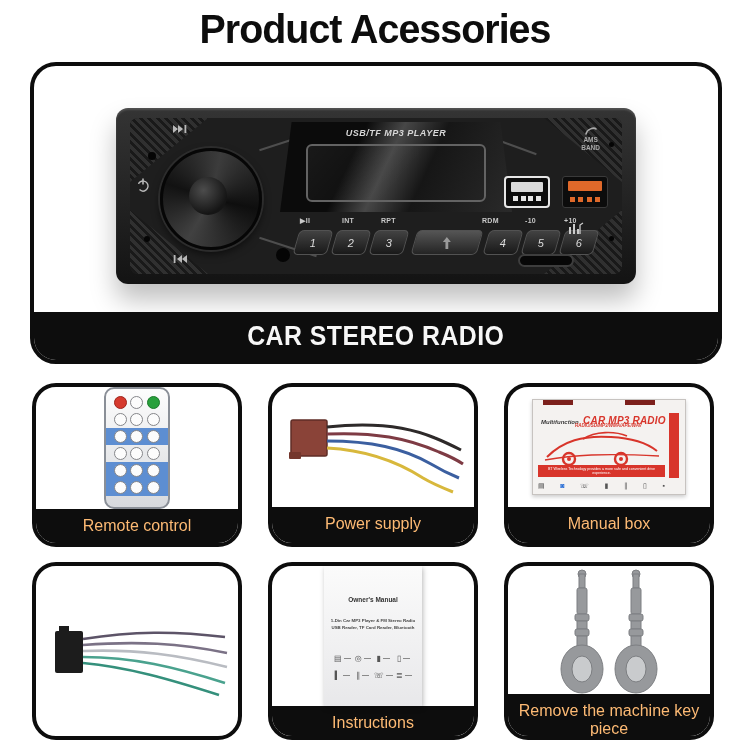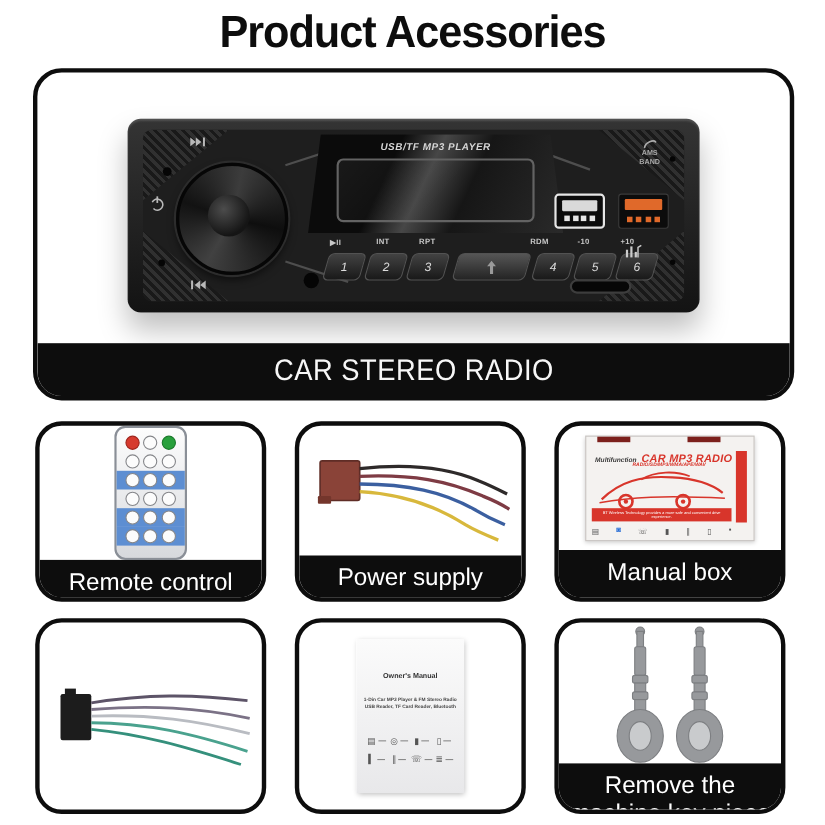--- a/index.html
+++ b/index.html
@@ -7,21 +7,21 @@
 
   
   .page-title{position:absolute;top:6px;left:0;width:750px;text-align:center;
     font-size:41px;font-weight:bold;color:#0d0d0d;letter-spacing:-1px;transform:scaleX(.96);}
 
   
   .hero{position:absolute;left:30px;top:62px;width:692px;height:302px;box-sizing:border-box;
     border:4px solid #0d0d0d;border-radius:26px;background:#fff;overflow:hidden;}
   .hero-caption{position:absolute;left:0;right:0;bottom:0;height:48px;background:#0d0d0d;
     color:#f7f7f7;display:flex;align-items:center;justify-content:center;
-    font-size:27px;letter-spacing:.5px;transform-origin:center;font-weight:400;}
+    font-size:27px;letter-spacing:.5px;transform-origin:center;font-weight:700;}
   .hero-caption span{transform:scaleX(.92);}
 
   
   .stereo{position:absolute;left:82px;top:42px;width:520px;height:176px;
     background:linear-gradient(#343434,#131313);border-radius:12px;
     box-shadow:0 16px 26px rgba(0,0,0,.25), inset 0 2px 2px rgba(255,255,255,.15);}
   .face{position:absolute;left:14px;right:14px;top:10px;bottom:10px;background:#1e1e1e;
     border-radius:8px;overflow:hidden;}
   .carbon{position:absolute;width:78px;height:64px;
     background:repeating-linear-gradient(45deg,#303030 0 3px,#191919 3px 6px);}
@@ -68,21 +68,21 @@
   .sd-slot{position:absolute;left:388px;top:136px;width:56px;height:13px;background:#070707;
     border:2px solid #3d3d3d;border-radius:7px;box-sizing:border-box;}
 
   
   .cell{position:absolute;width:210px;box-sizing:border-box;border:4px solid #0d0d0d;border-radius:24px;
     background:#fff;overflow:hidden;display:flex;flex-direction:column;}
   .row1{top:383px;height:164px;}
   .row2{top:562px;height:178px;}
   .c1{left:32px;} .c2{left:268px;} .c3{left:504px;}
   .cell-body{flex:1;position:relative;display:flex;align-items:center;justify-content:center;}
-  .cell-label{background:#0d0d0d;color:#ffffff;text-align:center;font-size:22px;
+  .cell-label{background:#0d0d0d;color:#fdba74;text-align:center;font-size:16px;
     padding:8px 3px 10px;line-height:1.12;font-weight:500;}
 
   
   .remote{width:66px;height:122px;background:linear-gradient(#fdfdfd,#d7d9dd);
     border:2px solid #8a8f97;border-radius:10px;padding-top:5px;box-sizing:border-box;}
   .rrow{display:flex;justify-content:space-around;align-items:center;padding:2px 6px;}
   .rrow.blue{background:#5d8ed2;}
   .rbtn{width:13px;height:13px;border-radius:50%;background:#fcfcfc;border:1px solid #85868a;box-sizing:border-box;}
   .rbtn.red{background:#d63a2e;border-color:#9e241c;}
   .rbtn.green{background:#28a03c;border-color:#1c7a2c;}
@@ -352,20 +352,21 @@
         <span class="mi">◎<i></i></span>
         <span class="mi">▮<i></i></span>
         <span class="mi">▯<i></i></span>
         <span class="mi">▍<i></i></span>
         <span class="mi">∥<i></i></span>
         <span class="mi">☏<i></i></span>
         <span class="mi">≣<i></i></span>
       </div>
     </div>
   </div>
+  <div class="cell-label">Instructions</div>
 </div>
 
 <div class="cell row2 c3">
   <div class="cell-body">
     <svg width="150" height="128" viewBox="0 0 150 128">
       <g fill="#97999c" stroke="#7d7f82" stroke-width="1">
         <circle cx="48" cy="8" r="4"></circle>
         <rect x="45" y="8" width="6" height="14"></rect>
         <rect x="43" y="22" width="10" height="26" rx="2"></rect>
         <rect x="41" y="48" width="14" height="7" rx="2"></rect>

